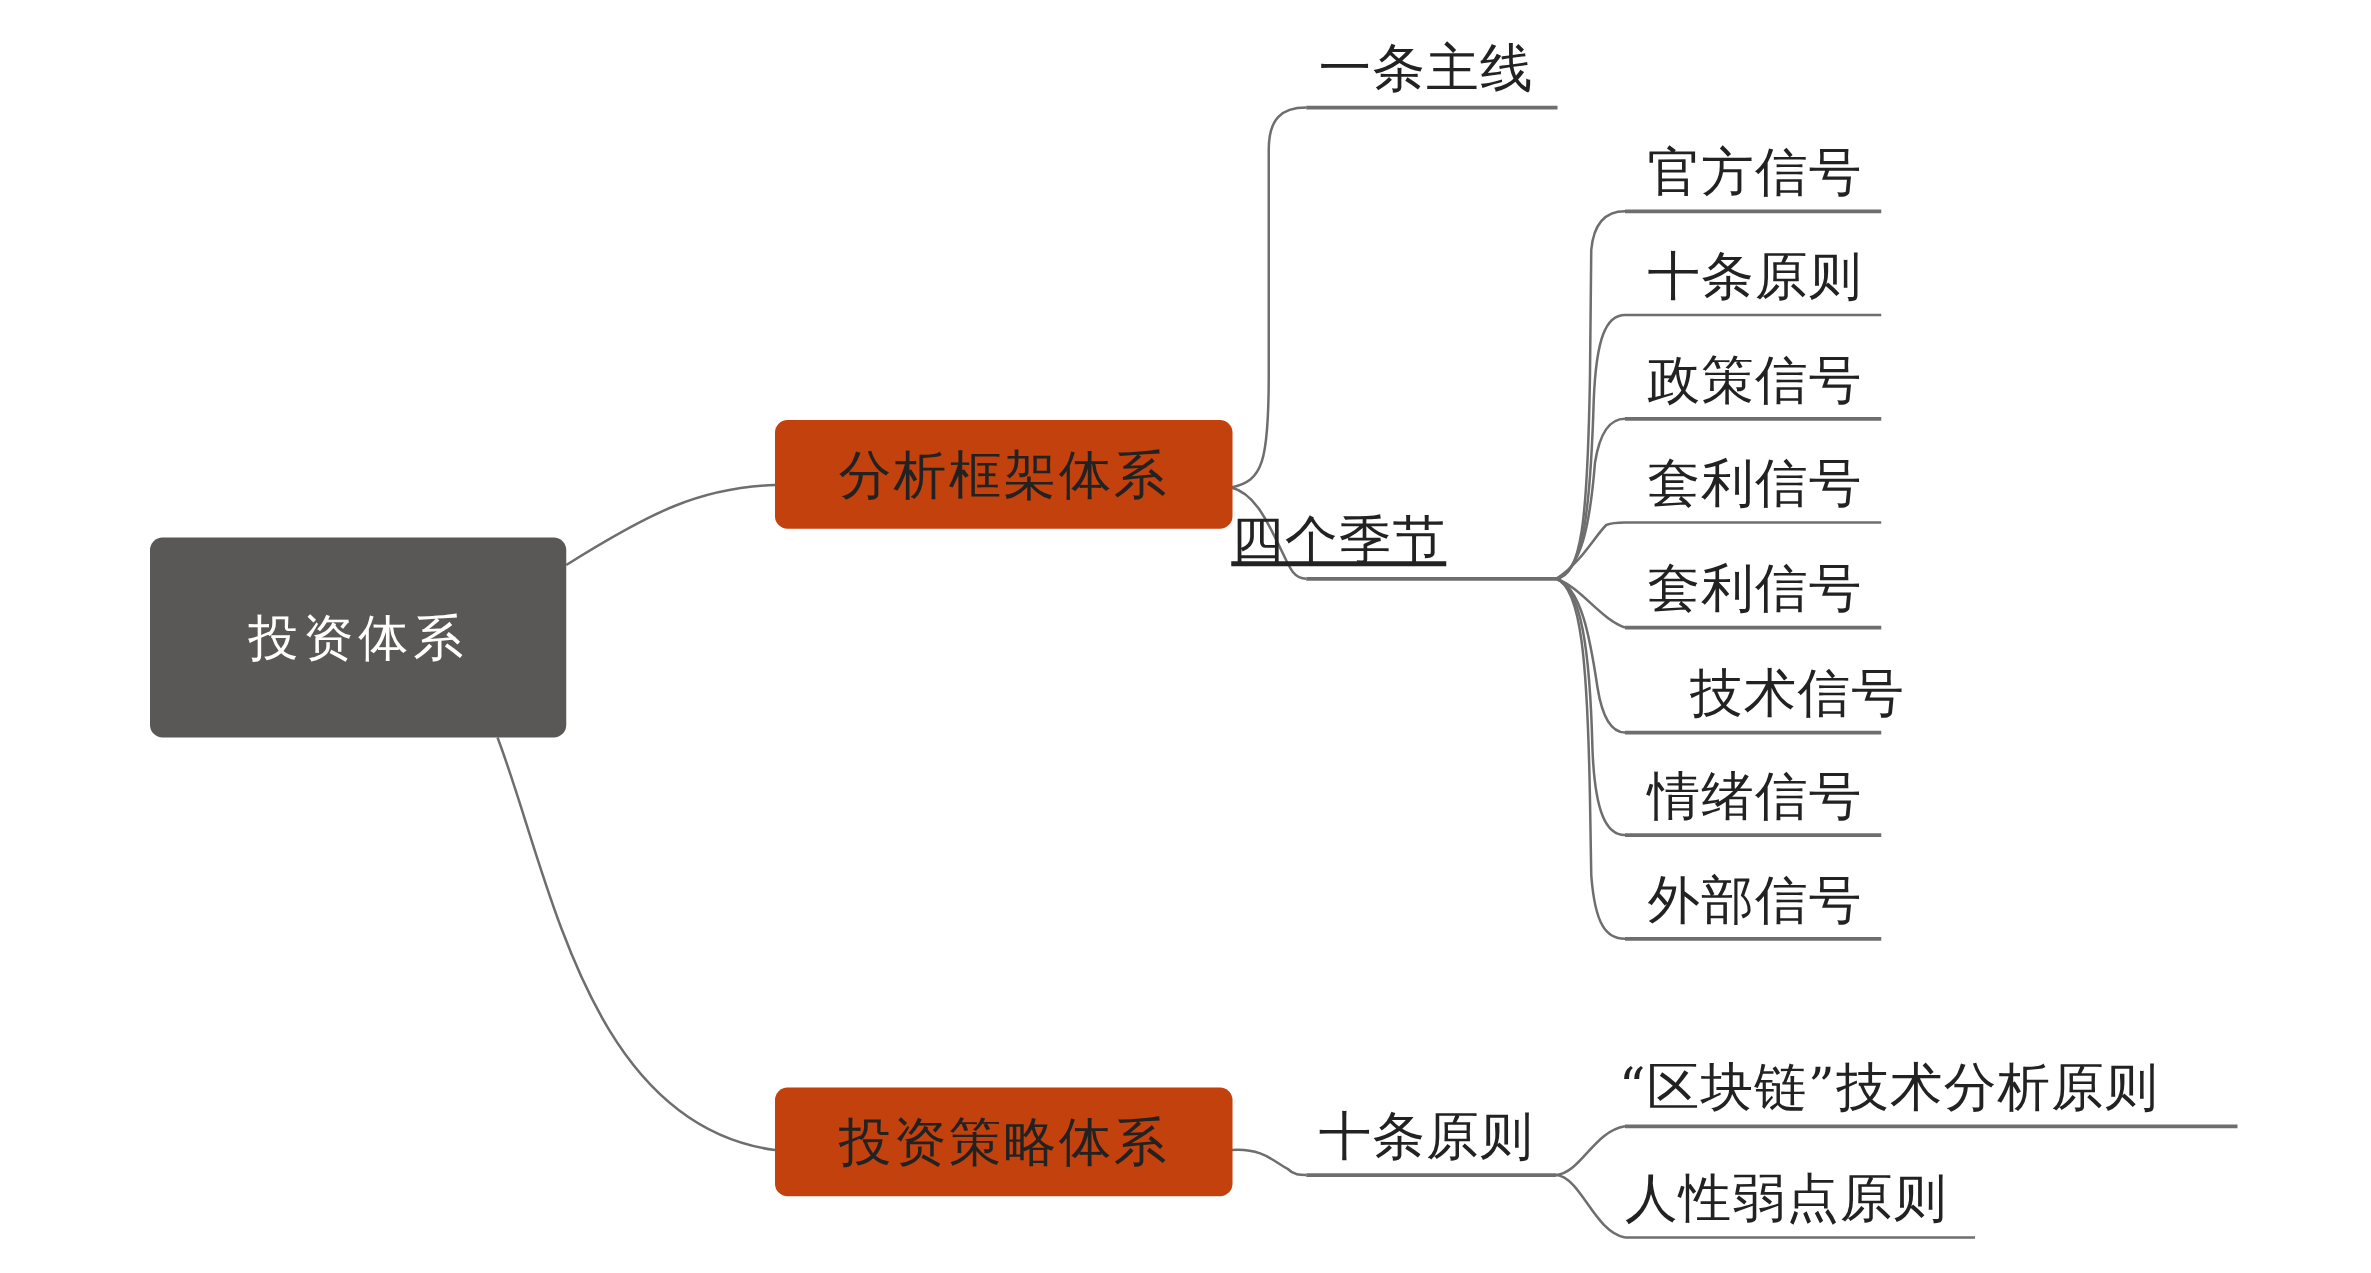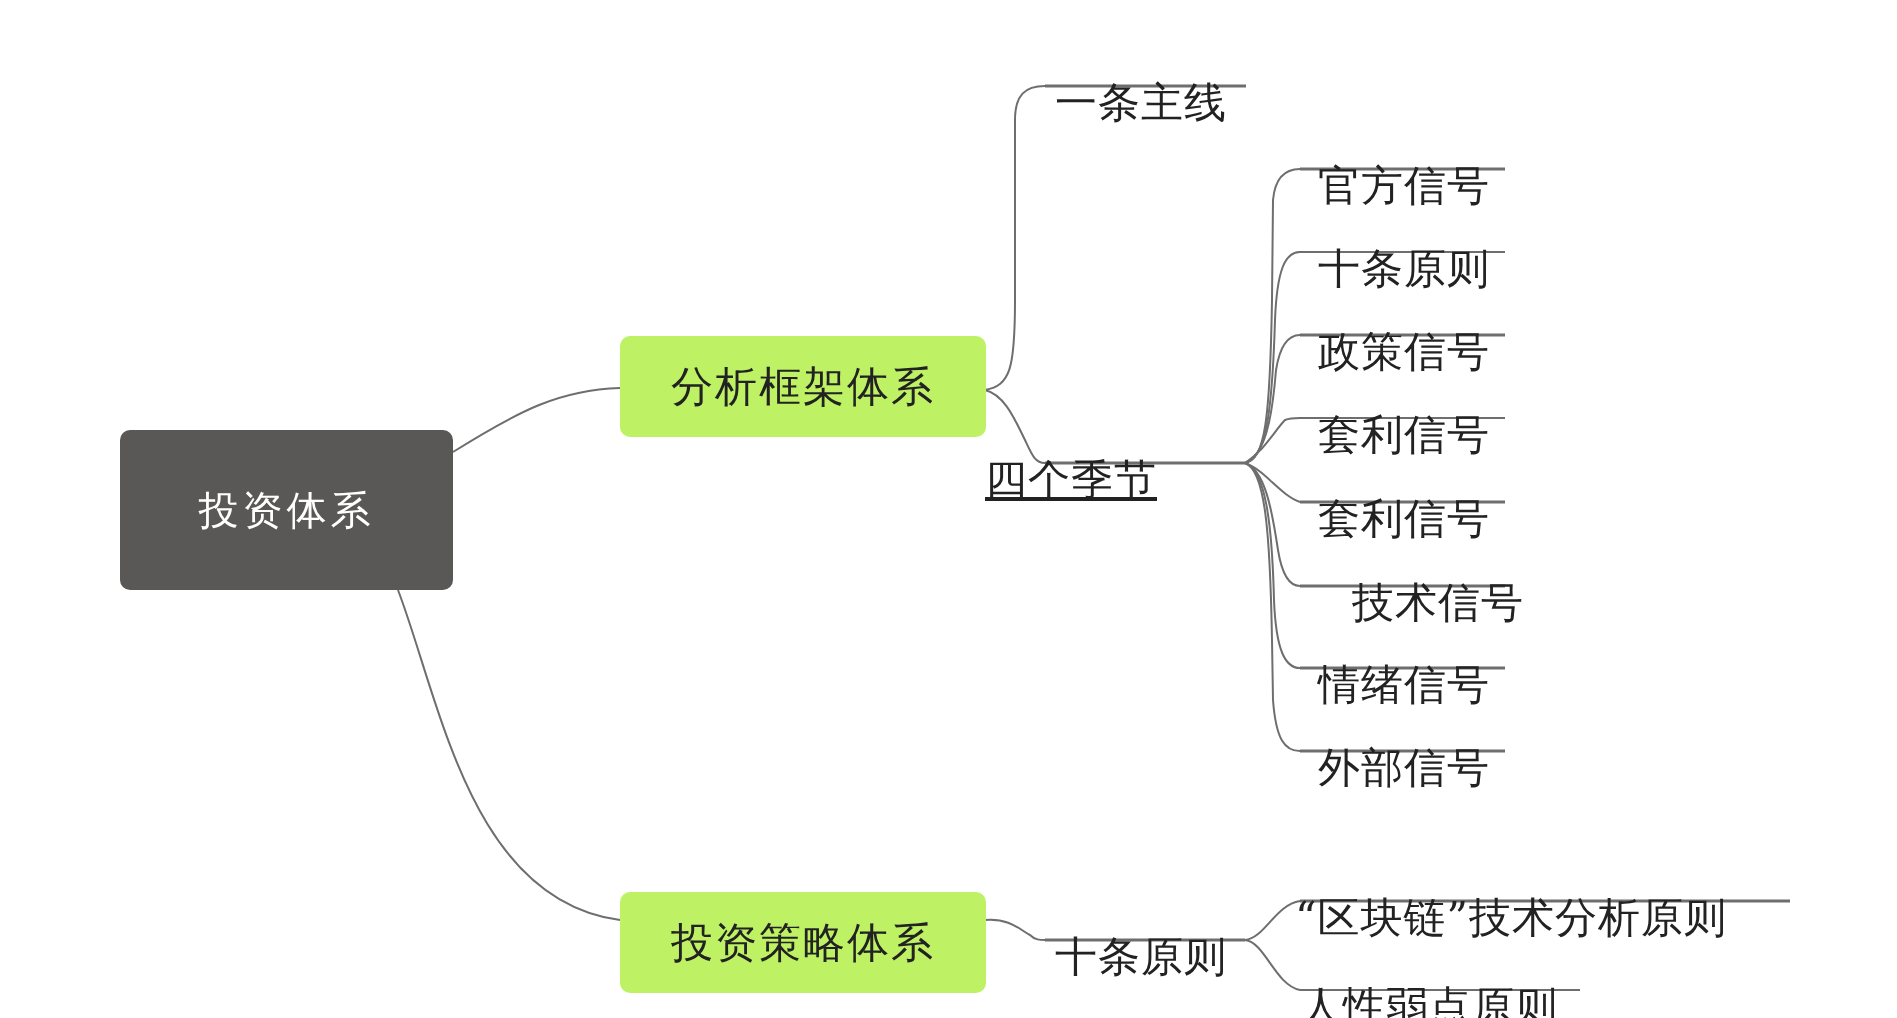--- a/index.html
+++ b/index.html
@@ -2,22 +2,22 @@
 <html><head>
 <meta charset="utf-8">
 <style>
   html, body { margin:0; padding:0; background:#ffffff; }
   body { width:1897px; height:1018px; position:relative; overflow:hidden;
          font-family: "DejaVu Serif", "Liberation Serif", serif; color:#222; }
   #links { position:absolute; left:0; top:0; width:1897px; height:1018px; }
   .node { position:absolute; box-sizing:border-box; display:flex; align-items:center; justify-content:center; }
   .root { left:120px; top:430px; width:333px; height:160px; background:#5a5857; border-radius:10px;
           color:#ffffff; font-family:"DejaVu Sans","Liberation Sans",sans-serif; font-size:40px; letter-spacing:4px;text-align:right; }
-  .main { width:366px; height:101px; background:#bef264; border-radius:10px; font-size:42px; letter-spacing:2px; color:#222;text-align:right; }
-  .leaf { position:absolute; font-size:42px; line-height:1; color:#222; white-space:nowrap; letter-spacing:1px;margin-top:48px; }
+  .main { width:366px; height:87px; background:#c2410c; border-radius:10px; font-size:42px; letter-spacing:2px; color:#222;text-align:right; }
+  .leaf { position:absolute; font-size:42px; line-height:1; color:#222; white-space:nowrap; letter-spacing:1px; }
 </style>
 </head>
 <body>
 
 <svg id="links" xmlns="http://www.w3.org/2000/svg">
   <g fill="none" stroke="#6e6e6e" stroke-width="2">
 
     <path d="M453,452 C520,410 560,390 620,388"></path>
     <path d="M398,590 C440,700 470,900 620,920"></path>
 
@@ -55,21 +55,21 @@
 </svg>
 
 <div class="node root">
   <span>投资体系</span>
 </div>
 
 <div class="node main" style="left:620px; top:336px;">
   <span>分析框架体系</span>
 </div>
 
-<div class="node main" style="left:620px; top:892px;">
+<div class="node main" style="left:620px; top:870px;">
   <span>投资策略体系</span>
 </div>
 
 <div class="leaf" style="left:1055px; top:34px;">一条主线</div>
 <div class="leaf" style="left:985px; top:411px;text-decoration:underline;">四个季节</div>
 
 <div class="leaf" style="left:1318px; top:117px;">官方信号</div>
 <div class="leaf" style="left:1318px; top:200px;">十条原则</div>
 <div class="leaf" style="left:1318px; top:283px;">政策信号</div>
 <div class="leaf" style="left:1318px; top:366px;">套利信号</div>

